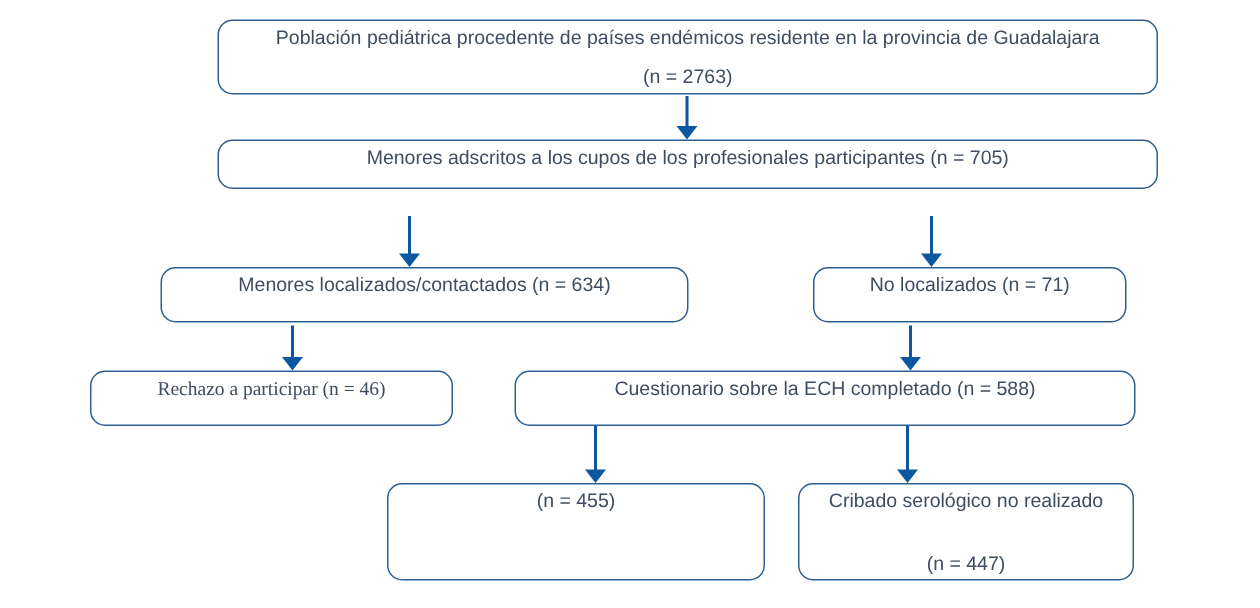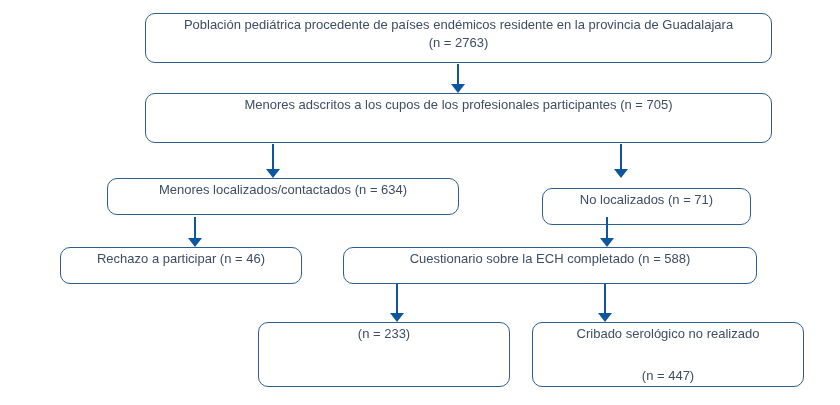--- a/index.html
+++ b/index.html
@@ -17,21 +17,21 @@
   }
   .node {
     position: absolute;
     box-sizing: border-box;
     border: 1.5px solid #2e5e8f;
     border-radius: 10px;
     background: #ffffff;
     display: flex;
     flex-direction: column;
     align-items: center;
-    justify-content: flex-start;
+    justify-content: space-between;
     text-align: center;
     color: #3e4d62;
     font-size: 13px;
     line-height: 1.38;
     padding: 2px 12px;
   }
   .node span { display: block; }
   .arrow {
     position: absolute;
     width: 14px;
@@ -51,27 +51,27 @@
     left: 0;
     bottom: 0;
     width: 0;
     height: 0;
     border-left: 7px solid transparent;
     border-right: 7px solid transparent;
     border-top: 9px solid #0d57a1;
   }
   
   #n-poblacion            { left: 145px; top: 13px;  width: 627px; height: 50px; }
-  #n-adscritos            { left: 145px; top: 93px;  width: 627px; height: 50px; }
+  #n-adscritos            { left: 145px; top: 93px;  width: 627px; height: 33px; }
   #n-localizados          { left: 107px; top: 178px; width: 352px; height: 37px; }
-  #n-no-localizados       { left: 542px; top: 178px; width: 209px; height: 37px; margin-top: 10px; }
-  #n-rechazo              { left: 60px;  top: 247px; width: 242px; height: 37px; }
+  #n-no-localizados       { left: 542px; top: 178px; width: 209px; height: 37px; }
+  #n-rechazo              { left: 60px;  top: 247px; width: 242px; height: 37px; font-family: Liberation Serif, serif; }
   #n-cuestionario         { left: 343px; top: 247px; width: 414px; height: 37px; }
   #n-cribado-realizado    { left: 258px; top: 322px; width: 252px; height: 65px; }
-  #n-cribado-no-realizado { left: 532px; top: 322px; width: 272px; height: 65px; gap: 24px; }
+  #n-cribado-no-realizado { left: 532px; top: 322px; width: 224px; height: 65px; gap: 24px; }
   
   #a1 { left: 451px; top: 64px;  height: 29px; }
   #a2 { left: 266px; top: 144px; height: 34px; }
   #a3 { left: 614px; top: 144px; height: 34px; }
   #a4 { left: 188px; top: 217px; height: 30px; }
   #a5 { left: 600px; top: 217px; height: 30px; }
   #a6 { left: 390px; top: 284px; height: 38px; }
   #a7 { left: 598px; top: 284px; height: 38px; }
 </style>
 </head>
@@ -98,21 +98,21 @@
 
   <div class="node" id="n-rechazo">
     <span>Rechazo a participar (n = 46)</span>
   </div>
 
   <div class="node" id="n-cuestionario">
     <span>Cuestionario sobre la ECH completado (n = 588)</span>
   </div>
 
   <div class="node" id="n-cribado-realizado">
-    <span>(n = 233)</span>
+    <span>(n = 455)</span>
   </div>
 
   <div class="node" id="n-cribado-no-realizado">
     <span>Cribado serológico no realizado</span>
     <span>(n = 447)</span>
   </div>
 
   <div class="arrow" id="a1"></div>
   <div class="arrow" id="a2"></div>
   <div class="arrow" id="a3"></div>

